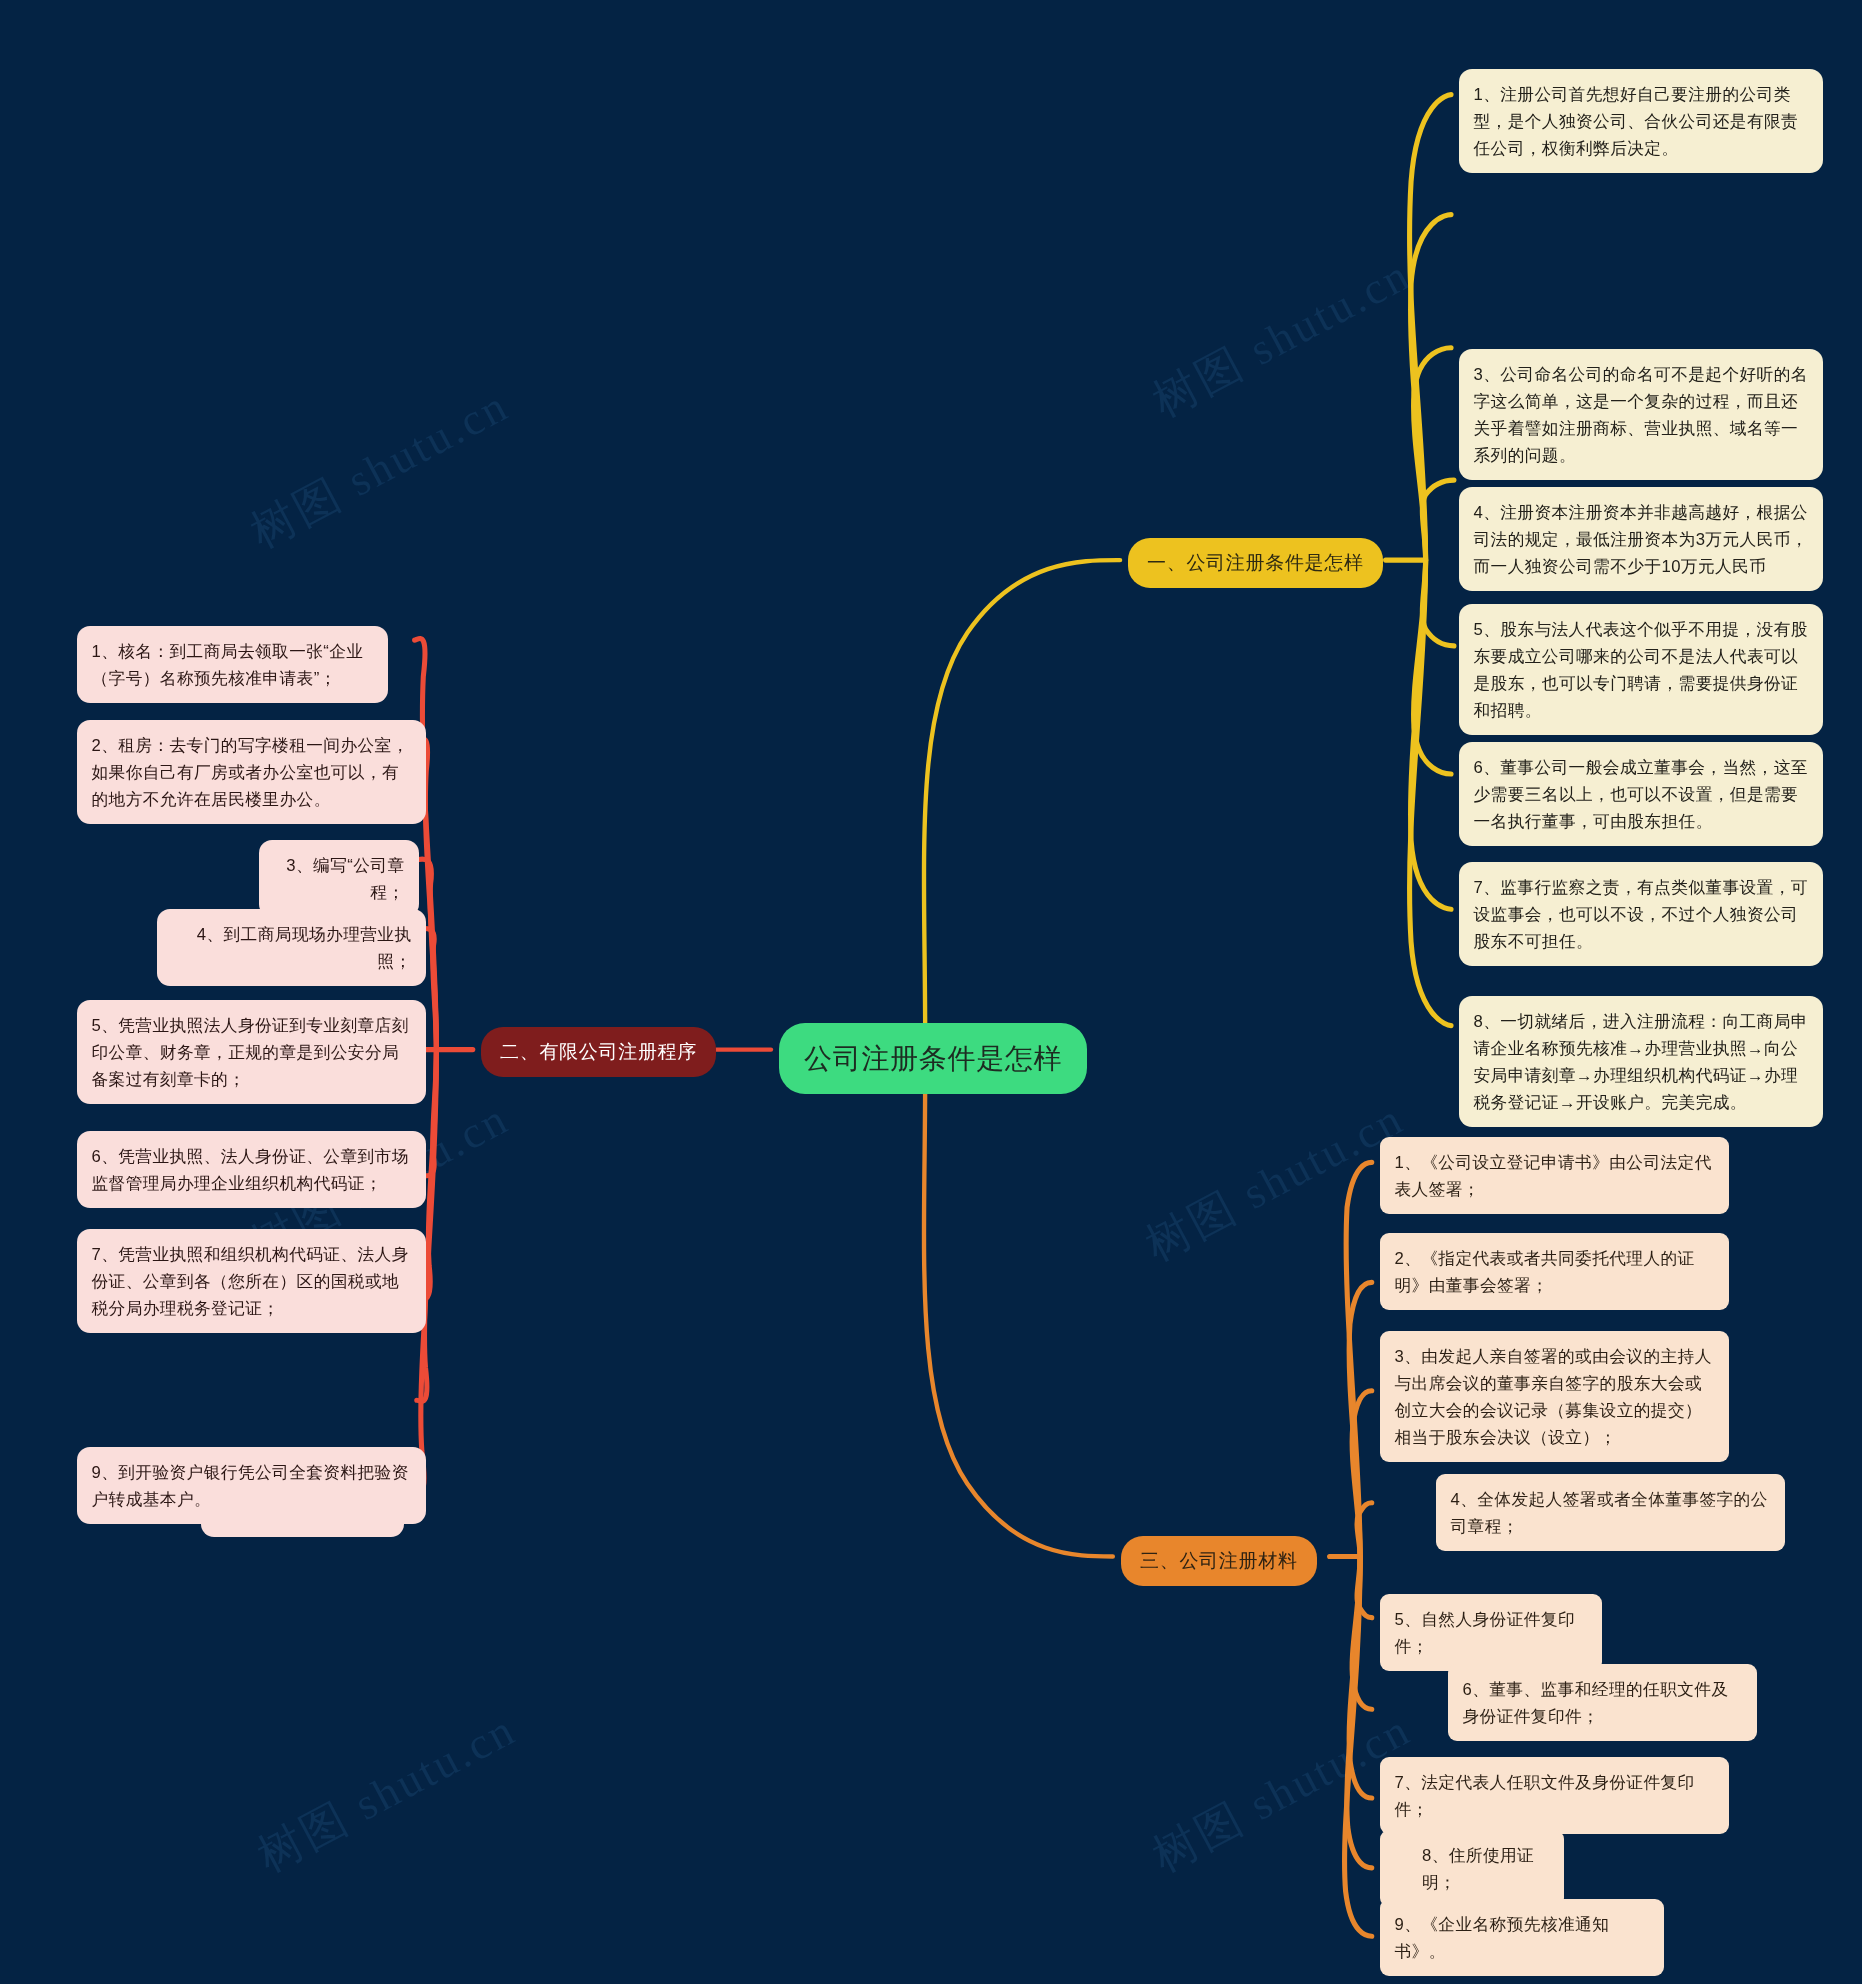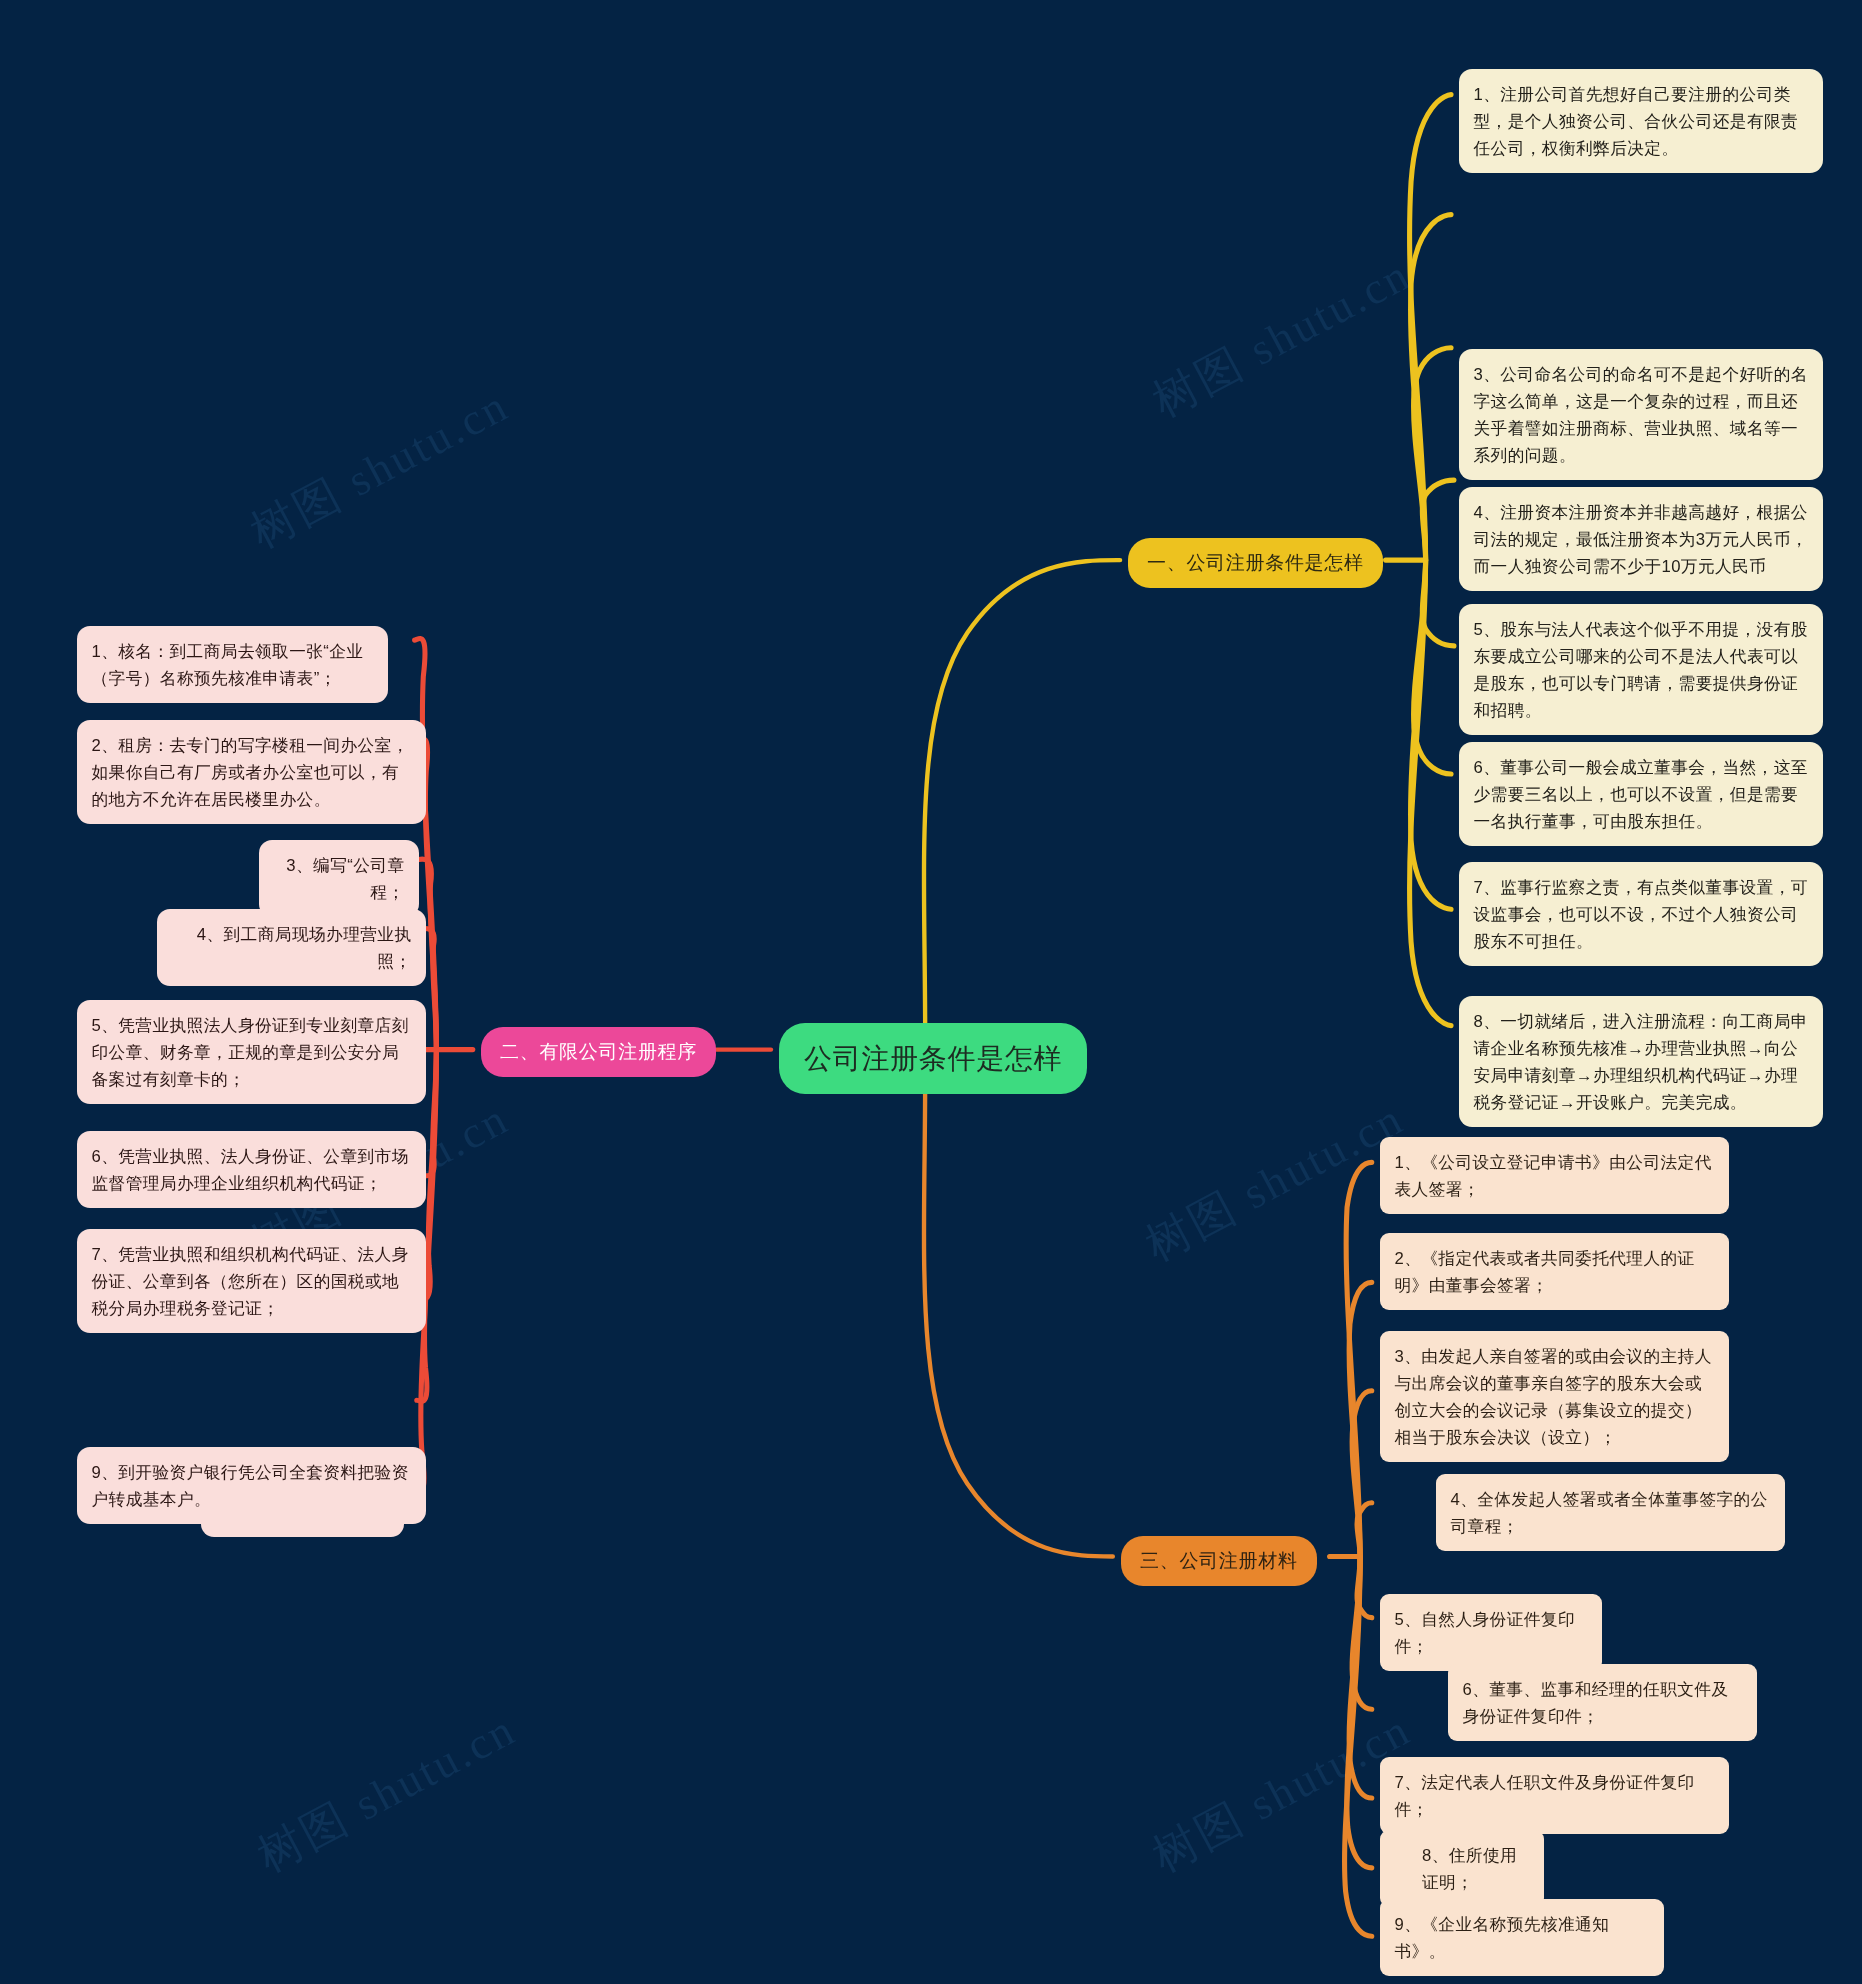--- a/index.html
+++ b/index.html
@@ -50,21 +50,21 @@
   }
   
   .branch{
     font-size:19px;
     border-radius:22px;
     padding:9.5px 19px;
     white-space:nowrap;
     letter-spacing:0.7px;
   }
   .branch-1{background:#edc21f;color:#2e2a12;}
-  .branch-2{background:#ec4899;color:#ffffff;}
+  .branch-2{background:#7f1d1d;color:#ffffff;}
   .branch-3{background:#e8862c;color:#2e2212;}
   
   .leaf{
     font-size:16.7px;
     padding:11.6px 14.5px;
     letter-spacing:0.4px;
   }
   .leaf-y{background:#f6efd2;color:#22201a;}
   .leaf-p{background:#fadedb;color:#2b1614;}
   .leaf-o{background:#fae3cf;color:#2b1f14;border-radius:9px;}
@@ -157,17 +157,17 @@
 
   <div class="node branch branch-3" style="left:1113px;top:1536px;">三、公司注册材料</div>
 
   <div class="node leaf leaf-o" style="left:1372px;top:1137px;width:349px;">1、《公司设立登记申请书》由公司法定代表人签署；</div>
   <div class="node leaf leaf-o" style="left:1372px;top:1233px;width:349px;">2、《指定代表或者共同委托代理人的证明》由董事会签署；</div>
   <div class="node leaf leaf-o" style="left:1372px;top:1331px;width:349px;">3、由发起人亲自签署的或由会议的主持人与出席会议的董事亲自签字的股东大会或创立大会的会议记录（募集设立的提交）相当于股东会决议（设立）；</div>
   <div class="node leaf leaf-o" style="left:1428px;top:1474px;width:349px;">4、全体发起人签署或者全体董事签字的公司章程；</div>
   <div class="node leaf leaf-o" style="left:1372px;top:1594px;width:222px;">5、自然人身份证件复印件；</div>
   <div class="node leaf leaf-o" style="left:1440px;top:1664px;width:309px;">6、董事、监事和经理的任职文件及身份证件复印件；</div>
   <div class="node leaf leaf-o" style="left:1372px;top:1757px;width:349px;">7、法定代表人任职文件及身份证件复印件；</div>
-  <div class="node leaf leaf-o" style="left:1372px;top:1830px;width:164px;padding-left:42px;">8、住所使用证明；</div>
+  <div class="node leaf leaf-o" style="left:1372px;top:1830px;width:184px;padding-left:42px;">8、住所使用证明；</div>
   <div class="node leaf leaf-o" style="left:1372px;top:1899px;width:284px;">9、《企业名称预先核准通知书》。</div>
 
 </div>
 
 
 </body></html>

